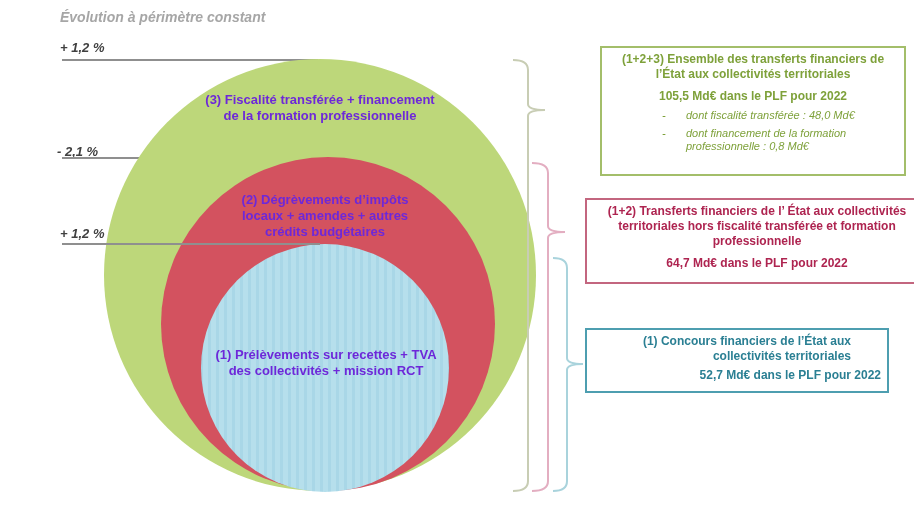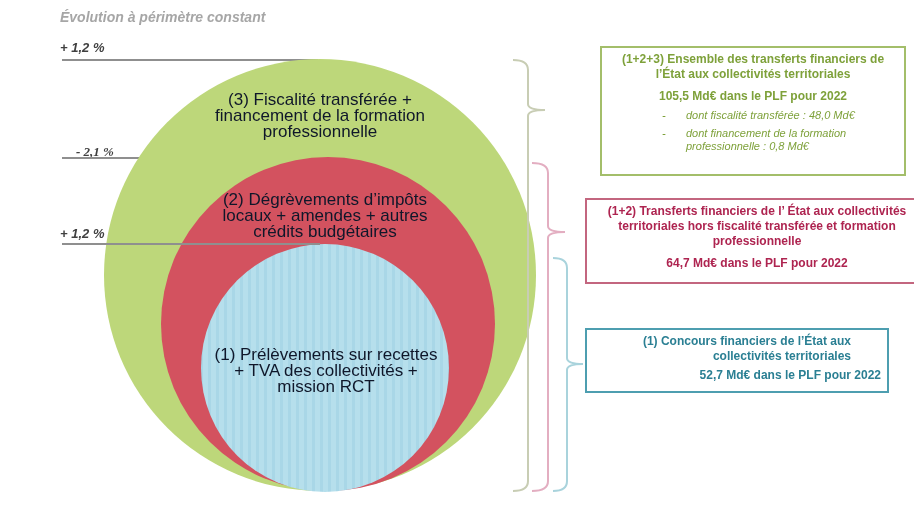--- a/index.html
+++ b/index.html
@@ -1,39 +1,39 @@
 <!DOCTYPE html>
 <html><head>
 <meta charset="utf-8">
 <style>
   html, body { margin: 0; padding: 0; background: #ffffff; }
   body { width: 914px; height: 514px; position: relative; overflow: hidden; font-family: "Liberation Sans", sans-serif; }
   .subtitle { position: absolute; left: 60px; top: 9px; font-size: 14px; font-style: italic; font-weight: bold; color: #a6a6a6; }
   .evo { position: absolute; font-size: 13px; font-style: italic; font-weight: bold; color: #404040; }
   .evo-line { position: absolute; height: 0; border-top: 2px solid #8f8f8f; }
   svg.circles { position: absolute; left: 0; top: 0; }
-  .circle-label { position: absolute; text-align: center; font-weight: normal; color: #0f172a; font-size: 17px; line-height: 16px; }
+  .circle-label { position: absolute; text-align: center; font-weight: bold; color: #6d28d9; font-size: 13px; line-height: 16px; }
   .box { position: absolute; box-sizing: border-box; border: 2px solid; text-align: center; font-weight: bold; font-size: 12px; line-height: 15px; padding: 4px 6px; background: #fff; }
   .box .title { display: block; }
   .box .amount { display: block; margin-top: 7px; }
   .box .sub { display: flex; text-align: left; font-weight: normal; font-style: italic; font-size: 11px; line-height: 13px; margin-top: 5px; padding-left: 54px; }
   .box .sub .dash { width: 24px; flex: none; }
   .box-green { border-color: #a3be6a; color: #7ea13a; }
   .box-pink { border-color: #c3667f; color: #ae2450; }
   .box-teal { border-color: #4d9eb0; color: #2a7f93; }
 </style>
 </head>
 <body>
 
 <div class="subtitle">Évolution à périmètre constant</div>
 
 <div class="evo" style="left:60px; top:40px;">+ 1,2 %</div>
 <div class="evo-line" style="left:62px; top:59px; width:256px;"></div>
 
-<div class="evo" style="left:76px; top:144px;font-family:Liberation Serif, serif;">- 2,1 %</div>
+<div class="evo" style="left:57px; top:144px;">- 2,1 %</div>
 <div class="evo-line" style="left:62px; top:157px; width:258px;"></div>
 
 <svg class="circles" width="914" height="514">
   <defs>
     <pattern id="stripes" width="8" height="8" patternUnits="userSpaceOnUse">
       <rect width="8" height="8" fill="#b6dfec"></rect>
       <rect width="3" height="8" fill="#a9d7e7"></rect>
     </pattern>
   </defs>
   <circle cx="320" cy="275" r="216" fill="#bdd77a"></circle>

